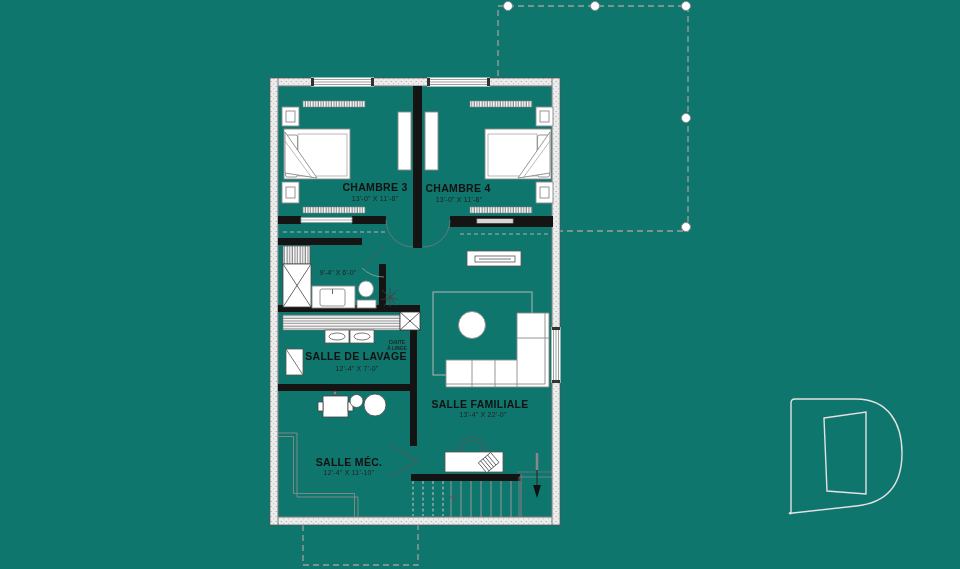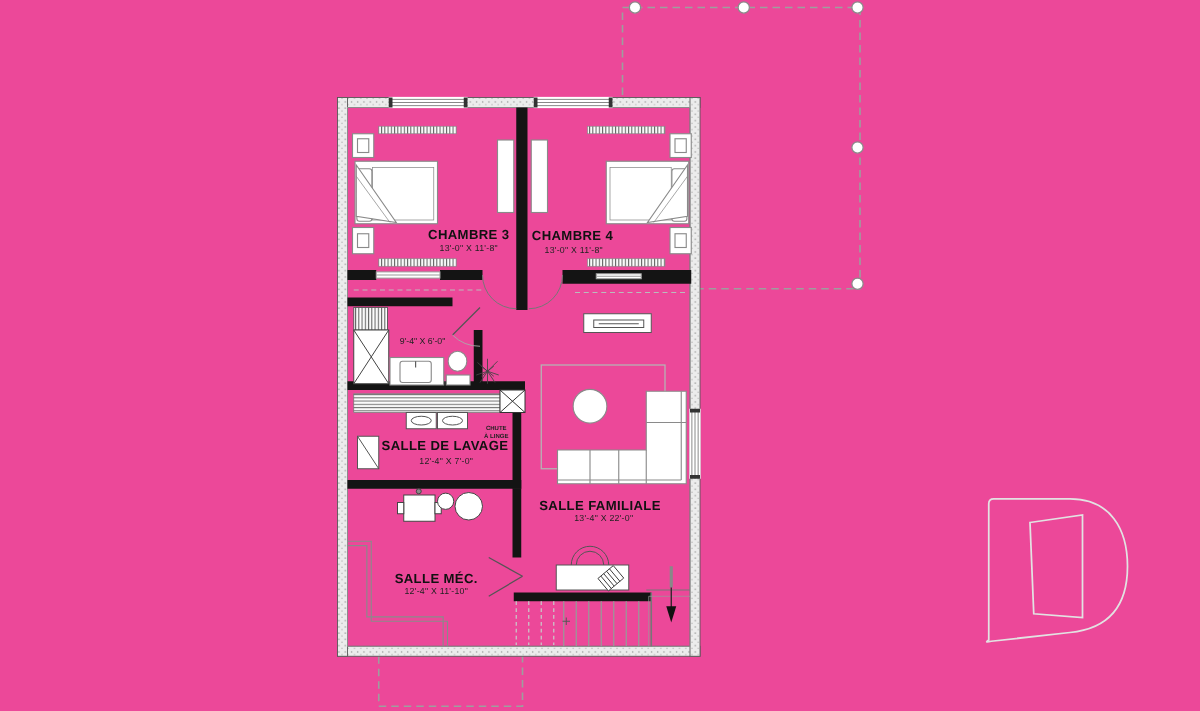--- a/index.html
+++ b/index.html
@@ -1,16 +1,16 @@
 <!DOCTYPE html>
 <html><head>
 <meta charset="utf-8">
 <style>
   html,body{margin:0;padding:0;background:#ffffff;}
-  .stage{position:relative;width:960px;height:569px;background:#ec4899;overflow:hidden;
+  .stage{position:relative;width:960px;height:569px;background:#0f766e;overflow:hidden;
          font-family:"Liberation Sans", sans-serif;}
   svg{position:absolute;left:0;top:0;}
   text{fill:#111;}
   .room-name{font-weight:bold;font-size:10.5px;letter-spacing:.3px;}
   .room-dim{font-size:7px;fill:#222;letter-spacing:.2px;}
   .tiny-label{font-weight:bold;font-size:4.8px;fill:#222;}
   .bath-dim{font-size:7px;fill:#222;}
 </style>
 </head>
 <body>

